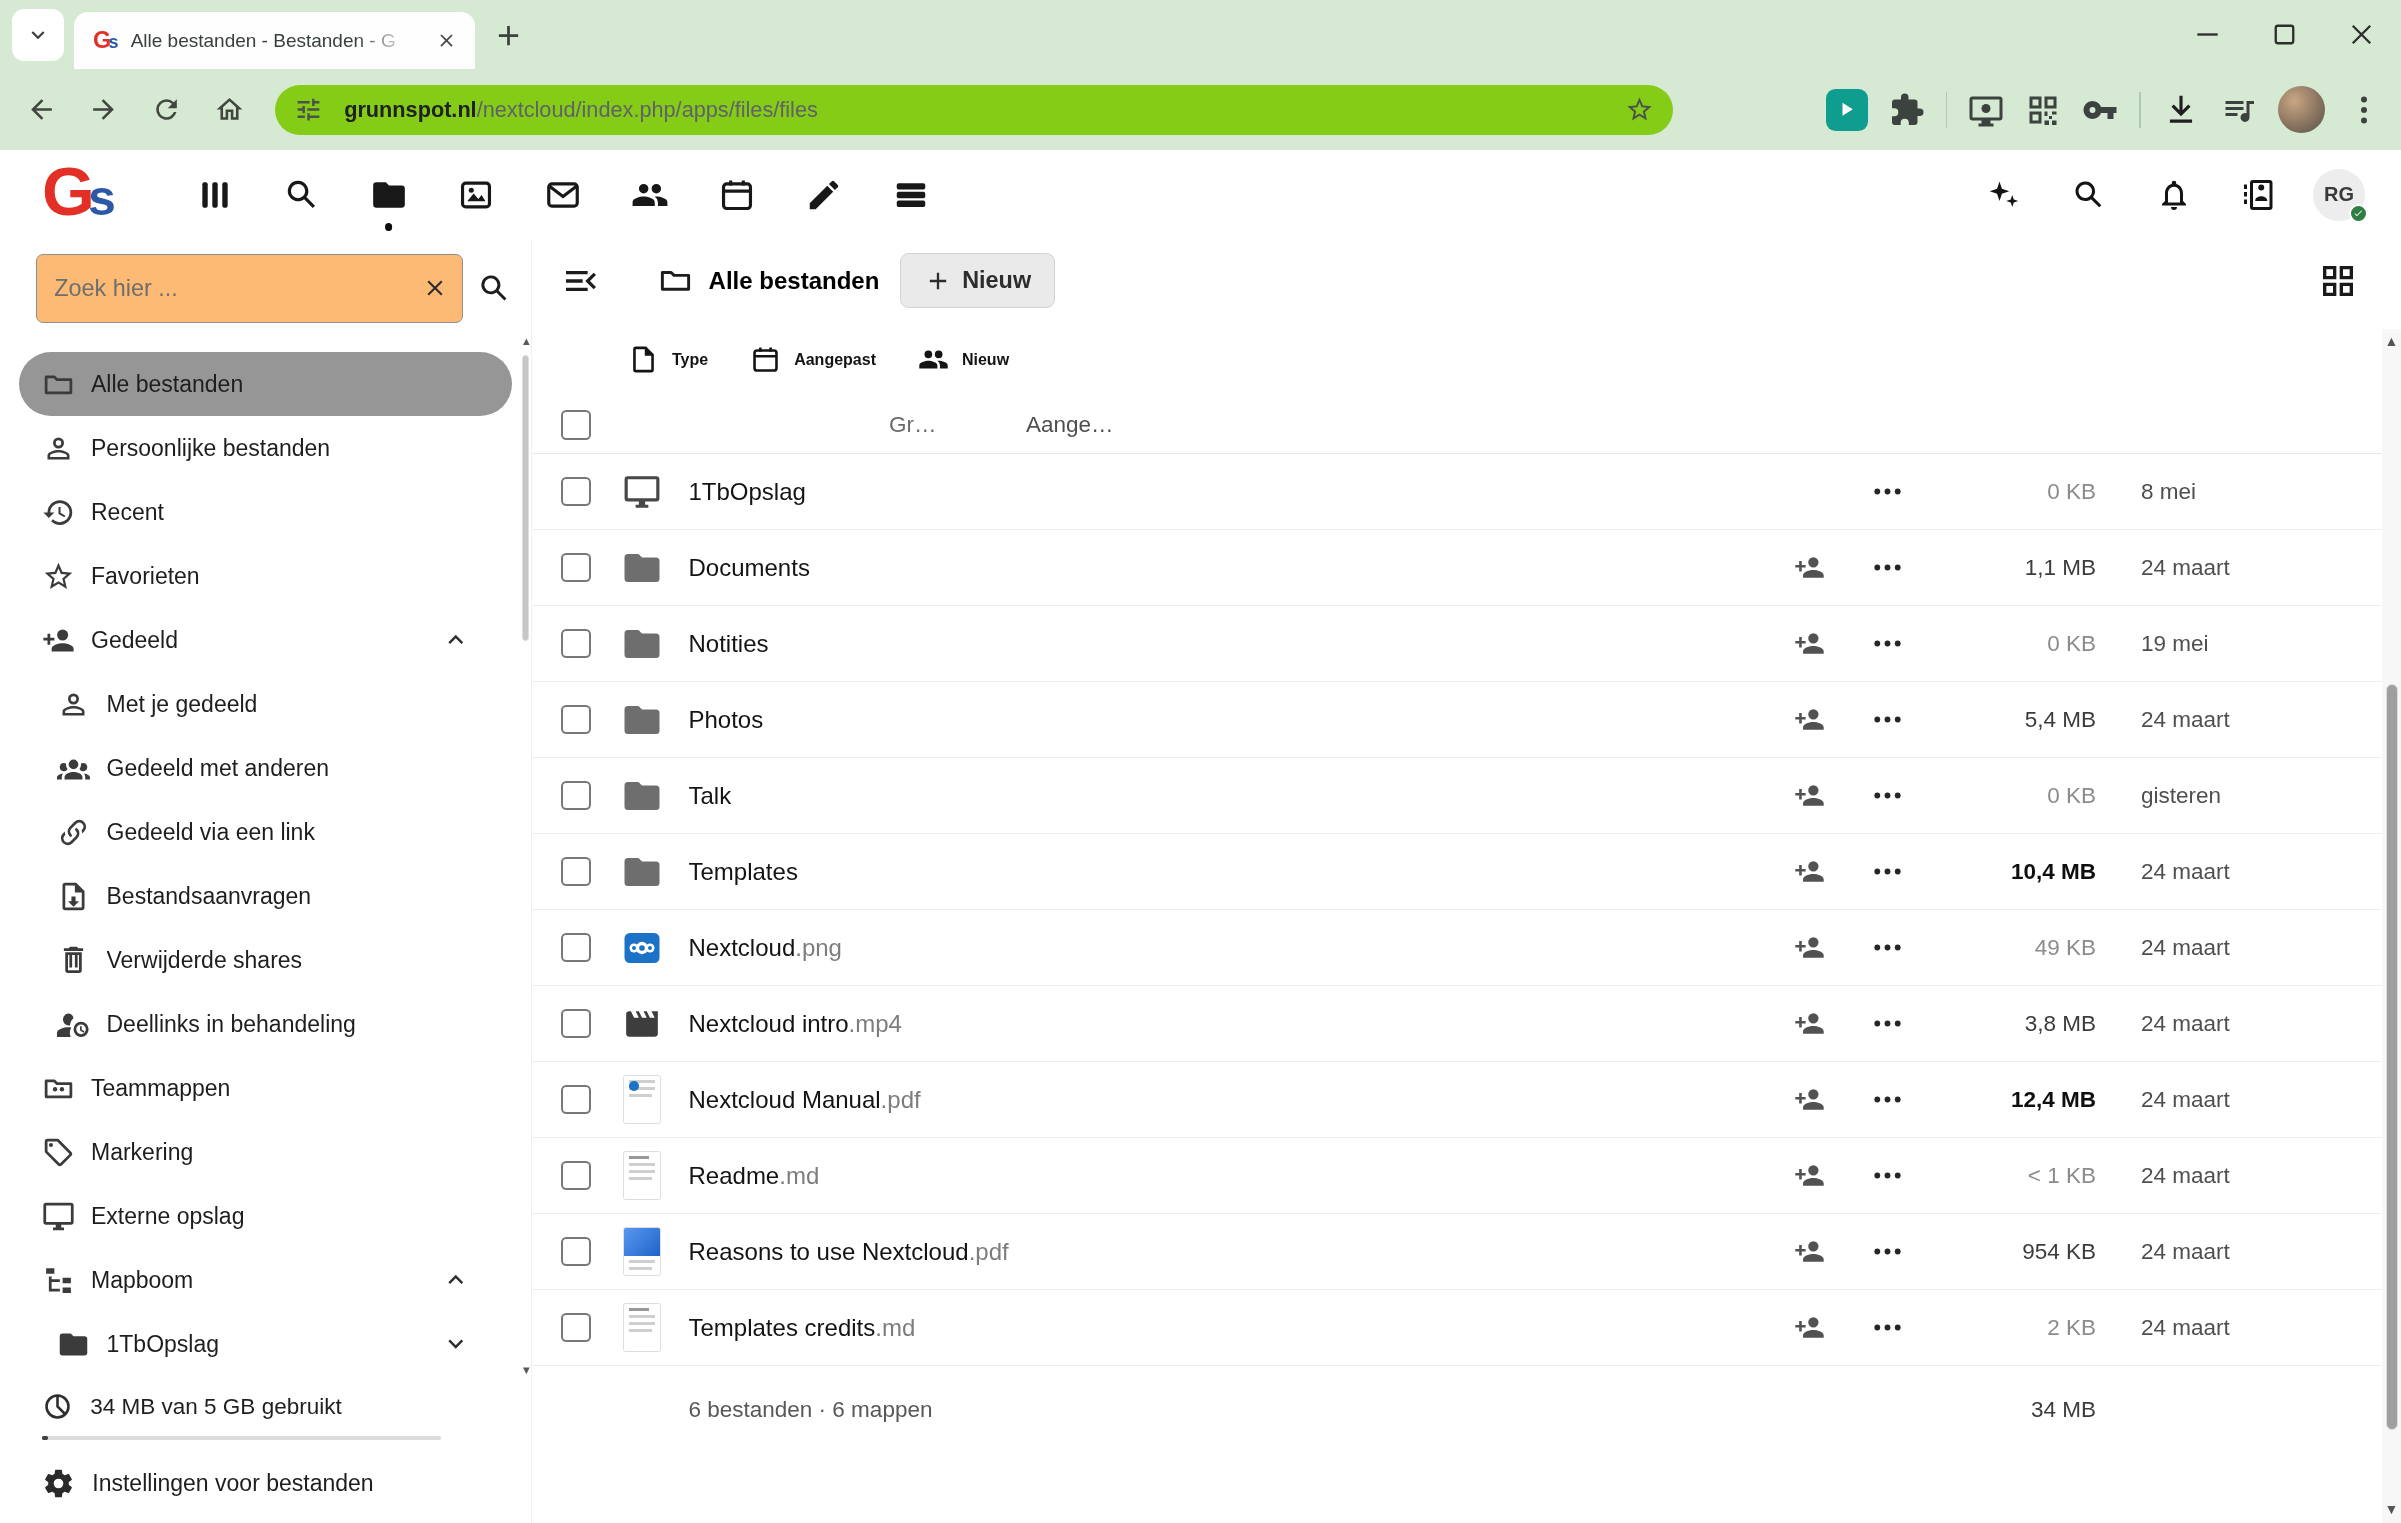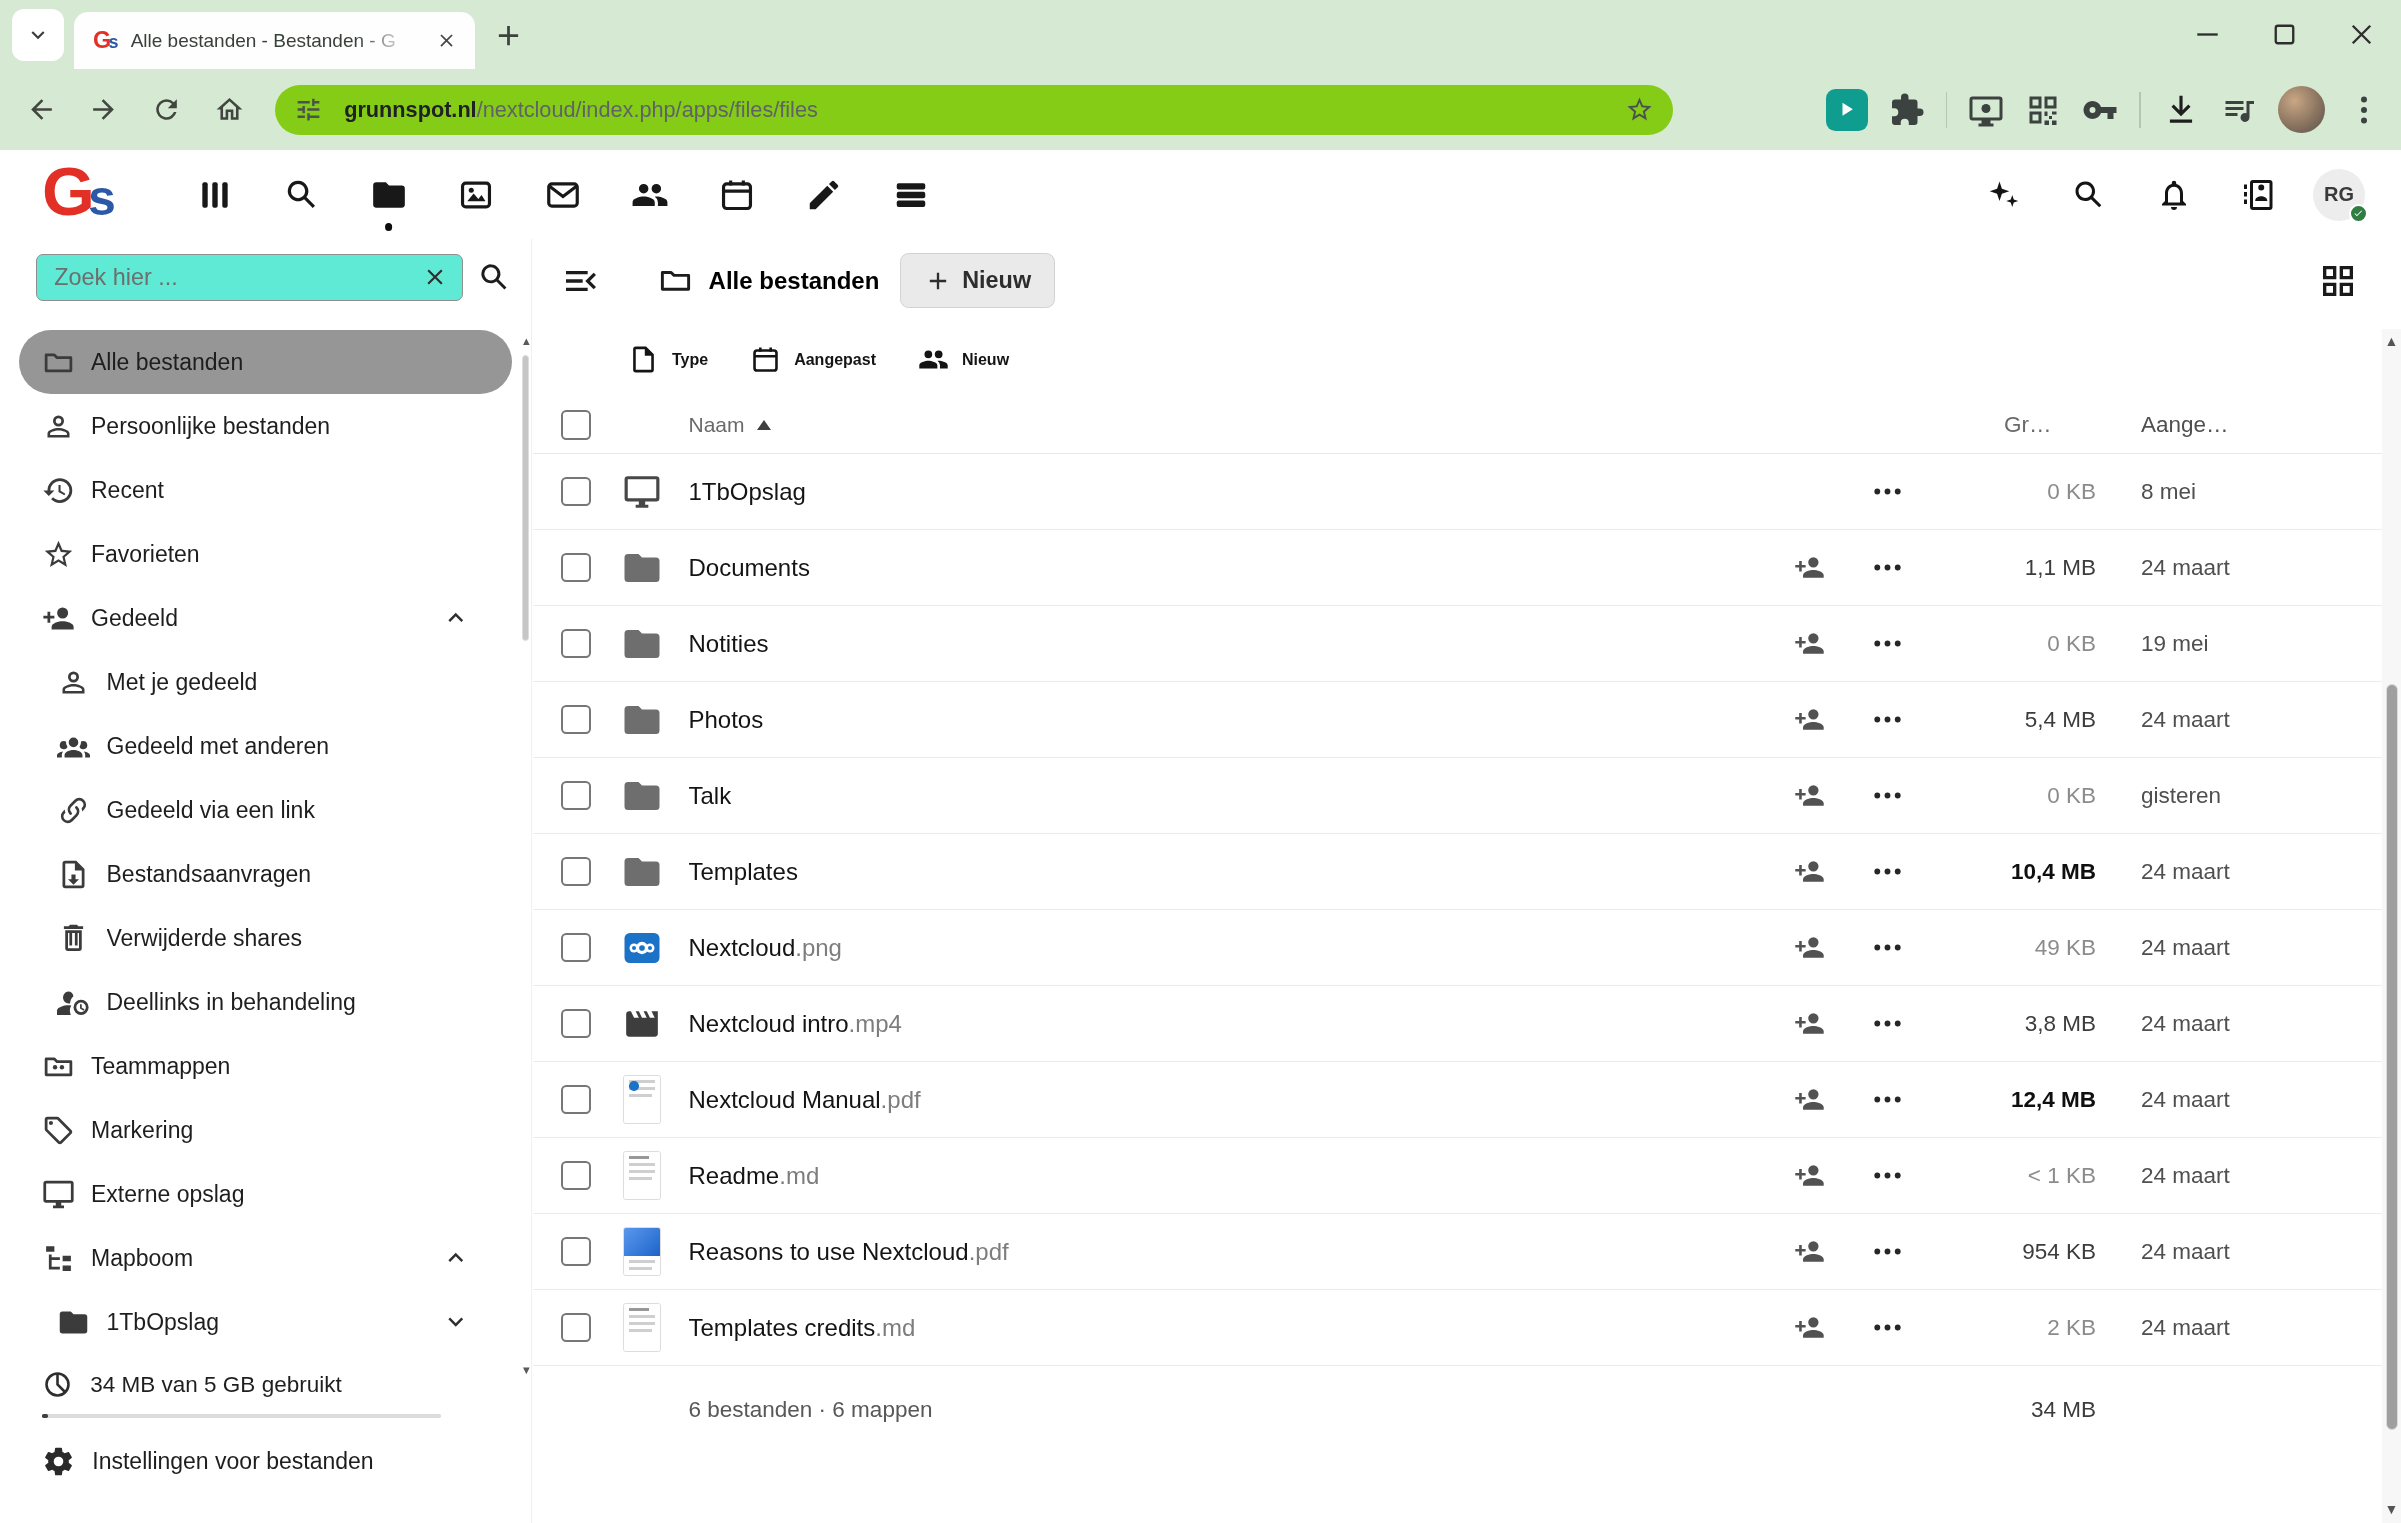--- a/index.html
+++ b/index.html
@@ -63,22 +63,22 @@
   .nc-rbtn .ai{width:36px;height:36px;color:#141414;display:inline-flex}
   .nc-avatar{width:52px;height:52px;border-radius:50%;background:#ededed;display:flex;align-items:center;
              justify-content:center;font-size:20px;font-weight:700;color:#3a3a3a;position:relative;margin-left:12px}
   .nc-avatar .badge{position:absolute;right:-2.6px;bottom:-2.6px;width:19px;height:19px;border-radius:50%;
              background:#2f7d41;border:2.6px solid #fff;color:#fff;display:flex;align-items:center;justify-content:center}
   .nc-avatar .badge svg{width:10.4px;height:10.4px}
 
   
   .sidebar{position:absolute;top:239px;left:0;width:532px;bottom:0;background:#fff;border-right:0.9px solid #f0f0f0}
   .sb-search{display:flex;align-items:center;margin:14.7px 12px 0 36px;gap:14px}
-  .sb-input{flex:1;height:47px;border:1.7px solid #8f8f8f;border-radius:7px;display:flex;align-items:center;
-            padding:0 14px 0 17.3px;background:#5eead4}
+  .sb-input{flex:1;height:69px;border:1.7px solid #8f8f8f;border-radius:7px;display:flex;align-items:center;
+            padding:0 14px 0 17.3px;background:#fdba74}
   .sb-input .ph{color:#6e6e6e;font-size:23.4px;flex:1;white-space:nowrap;overflow:hidden}
   .sb-input .clear{width:26px;height:26px;color:#2f2f2f;flex:none}
   .sb-msearch{width:35px;height:35px;color:#1d1d1d;flex:none;margin-right:7px}
   .sb-nav{margin-top:29.5px}
   .sb-item{height:64px;margin:0 19px;border-radius:32px;display:flex;align-items:center;
            padding:0 17.3px 0 22.5px;font-size:23px;color:#1e1e1e}
   .sb-item .icon{width:33px;height:33px;color:#3b3b3b;flex:none;margin-right:16.5px}
   .sb-item.indent{padding-left:38px}
   .sb-item.active{background:var(--active-pill,#969696)}
   .sb-item .lbl{white-space:nowrap;overflow:hidden}
@@ -659,24 +659,20 @@
         </span>
         <span>Nieuw</span>
       </div>
     </div>
 
   <div class="thead">
     <span class="col-check">
         <span class="checkbox"></span>
       </span>
     <span class="col-icon"></span>
-    <span class="col-name">
-      <span>Naam</span>
-      <span class="sortarrow"></span>
-    </span>
     <span class="col-share"></span>
     <span class="col-menu"></span>
     <span class="col-size"><span class="trunc">Grootte</span></span>
     <span class="col-date"><span class="trunc">Aangepast</span></span>
   </div>
 
   <div id="rows">
       <div class="frow">
         <span class="col-check">
           <span class="checkbox"></span>

